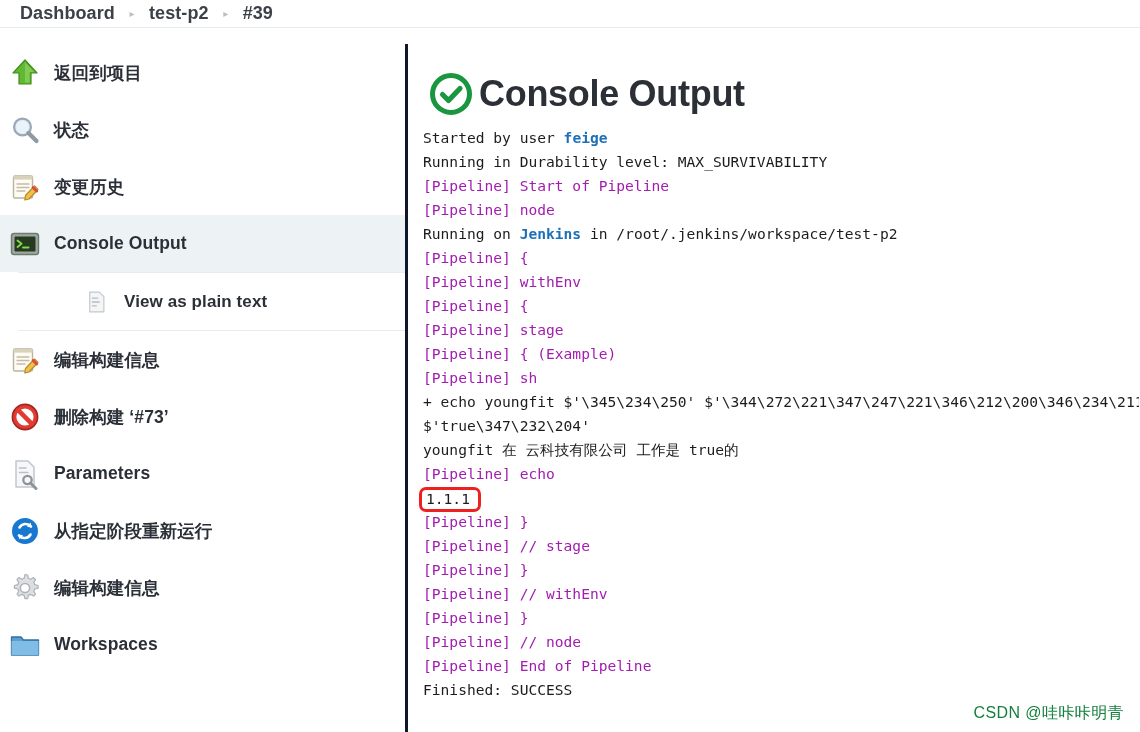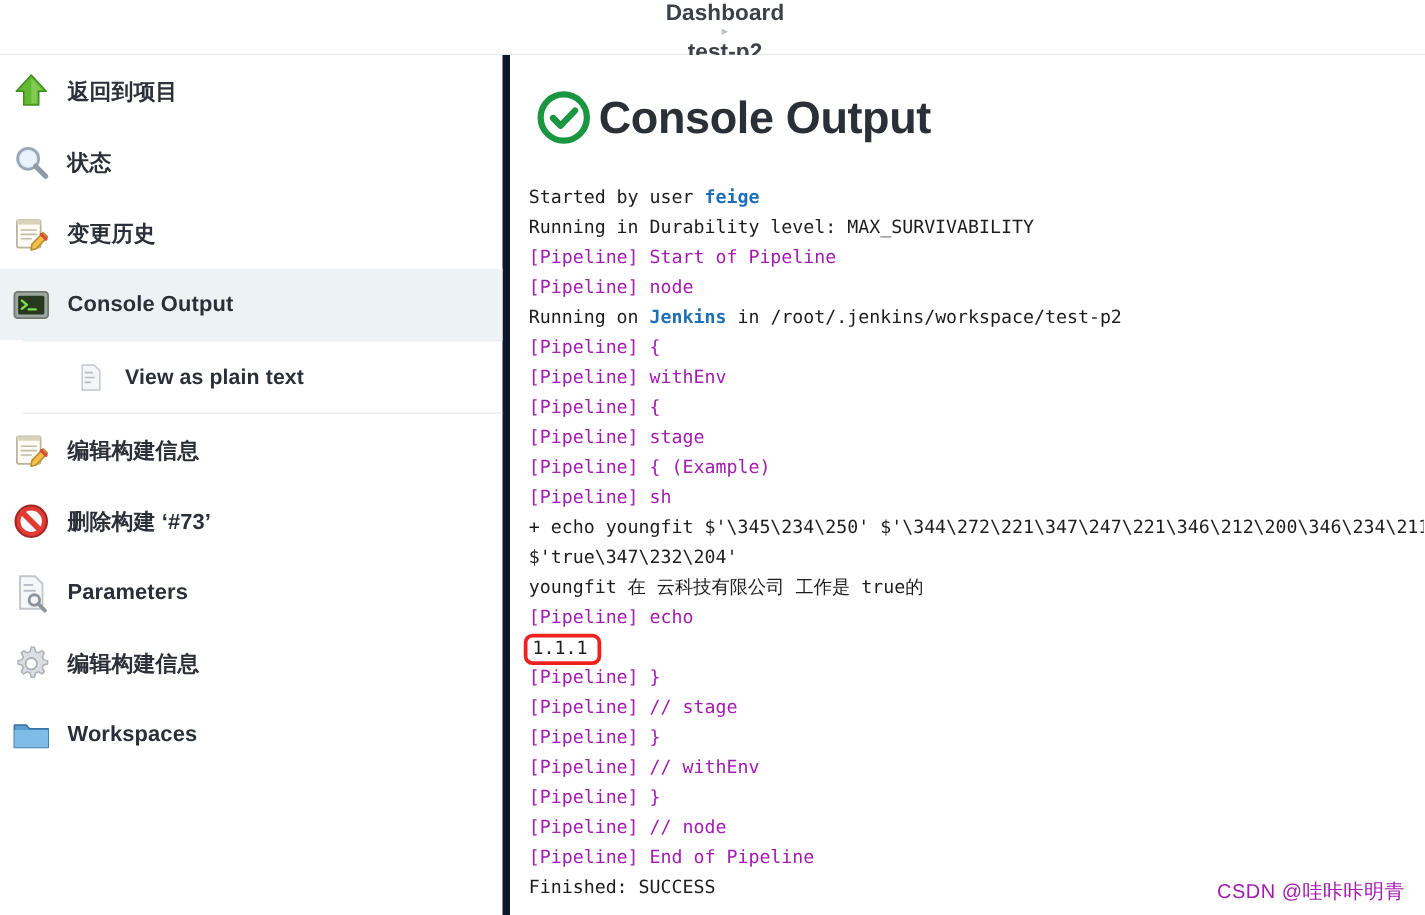--- a/index.html
+++ b/index.html
@@ -13,27 +13,26 @@
   #app {
     position: relative;
     width: 1140px; height: 732px;
     background: #ffffff;
   }
 
   
   .breadcrumb-bar {
     position: absolute;
     left: 0; top: 0;
-    width: 1140px; height: 44px;
+    width: 1140px; height: 28px;
     display: flex;
     align-items: center;
     padding-left: 20px;
     background: #ffffff;
     border-bottom: 1px solid #e8ebee;
-    flex-direction: column;
   }
   .crumb {
     font-size: 18px;
     font-weight: bold;
     color: #3c4048;
     letter-spacing: .1px;
     white-space: nowrap;
   }
   .crumb-sep {
     display: inline-block;
@@ -44,36 +43,37 @@
     line-height: 1;
     user-select: none;
   }
 
   
   .sidebar {
     position: absolute;
     left: 0; top: 44px;
     width: 408px; height: 688px;
     background: #ffffff;
-    border-right: 6px solid #0f172a;
+    border-right: 3px solid #0f172a;
   }
   .nav-item {
     position: relative;
     display: flex;
     align-items: center;
     height: 57px;
     padding-left: 8px;
     cursor: pointer;
   }
   .nav-item.selected {
     background: #edf2f4;
   }
   .nav-item.sub {
     height: 57px;
     padding-left: 60px;
+    margin-left: 24px;
   }
   .nav-icon {
     width: 34px; height: 34px;
     flex: 0 0 34px;
     margin-right: 12px;
     position: relative;
     display: block;
   }
   .nav-item.sub .nav-icon {
     width: 26px; height: 30px;
@@ -120,21 +120,21 @@
     font-size: 36px;
     font-weight: bold;
     color: #2b2f36;
     letter-spacing: -.3px;
     line-height: 1;
   }
 
   
   .console-log {
     position: relative;
-    margin: 28px 0 0 14px;
+    margin: 8px 0 0 14px;
     font-family: "DejaVu Sans Mono", "Liberation Mono", monospace;
     font-size: 14.6px;
     line-height: 24px;
     white-space: pre;
     color: #1c1c1c;
   }
   .log-line { height: 24px; }
   .log-line.dim { color: #a21caf; }
   .log-line.truncate {
     width: 716px;
@@ -152,21 +152,21 @@
     position: relative;
     top: 1px;
     text-align: right;
   }
 
   
   .watermark {
     position: absolute;
     right: 16px; bottom: 8px;
     font-size: 16px;
-    color: #a21caf;
+    color: #15803d;
     letter-spacing: .4px;
     white-space: nowrap;
   }
 </style>
 </head>
 <body>
 
 <div id="app">
 
   <div class="breadcrumb-bar" id="breadcrumb">
@@ -240,20 +240,29 @@
         <span class="nav-label">删除构建 ‘#73’</span>
       </div>
       <div class="nav-item">
         <span class="nav-icon"><svg viewBox="0 0 34 34" width="100%" height="100%">
             <path d="M8 4 H20 L26 10 V30 H8 Z" fill="#f6f7f8" stroke="#c2c6cb" stroke-width="1.5" stroke-linejoin="round"></path>
             <path d="M11.5 11 H18 M11.5 15.5 H20" stroke="#bcc1c6" stroke-width="1.6" stroke-linecap="round"></path>
             <circle cx="19.5" cy="23" r="4.2" fill="none" stroke="#8d949b" stroke-width="2.3"></circle>
             <path d="M22.5 26 L28 31.5" stroke="#8d949b" stroke-width="3" stroke-linecap="round"></path>
           </svg></span>
         <span class="nav-label">Parameters</span>
+      </div>
+      <div class="nav-item">
+        <span class="nav-icon"><svg viewBox="0 0 34 34" width="100%" height="100%">
+            <circle cx="17" cy="17" r="13" fill="#1878cf"></circle>
+            <path d="M11.5 13.5 A7 7 0 0 1 23 12.5 M22.5 20.5 A7 7 0 0 1 11 21.5" fill="none" stroke="#ffffff" stroke-width="2.6" stroke-linecap="round"></path>
+            <path d="M22.6 8.5 L23.6 13.2 L19 13 Z" fill="#ffffff"></path>
+            <path d="M11.4 25.5 L10.4 20.8 L15 21 Z" fill="#ffffff"></path>
+          </svg></span>
+        <span class="nav-label">从指定阶段重新运行</span>
       </div>
       <div class="nav-item">
         <span class="nav-icon"><svg viewBox="0 0 34 34" width="100%" height="100%">
             <path d="M17 3.5 l2.6 .5 .8 3.3 2.3 1 2.9-1.7 1.9 1.9 -1.7 2.9 1 2.3 3.3 .8 0 2.7 -3.3 .8 -1 2.3 1.7 2.9 -1.9 1.9 -2.9-1.7 -2.3 1 -.8 3.3 -2.7 0 -.8-3.3 -2.3-1 -2.9 1.7 -1.9-1.9 1.7-2.9 -1-2.3 -3.3-.8 0-2.7 3.3-.8 1-2.3 -1.7-2.9 1.9-1.9 2.9 1.7 2.3-1 .8-3.3 z" fill="#dcdfe2" stroke="#adb2b8" stroke-width="1.2" stroke-linejoin="round"></path>
             <circle cx="17" cy="17" r="4.6" fill="#ffffff" stroke="#adb2b8" stroke-width="1.5"></circle>
           </svg></span>
         <span class="nav-label">编辑构建信息</span>
       </div>
       <div class="nav-item">
         <span class="nav-icon"><svg viewBox="0 0 34 34" width="100%" height="100%">

